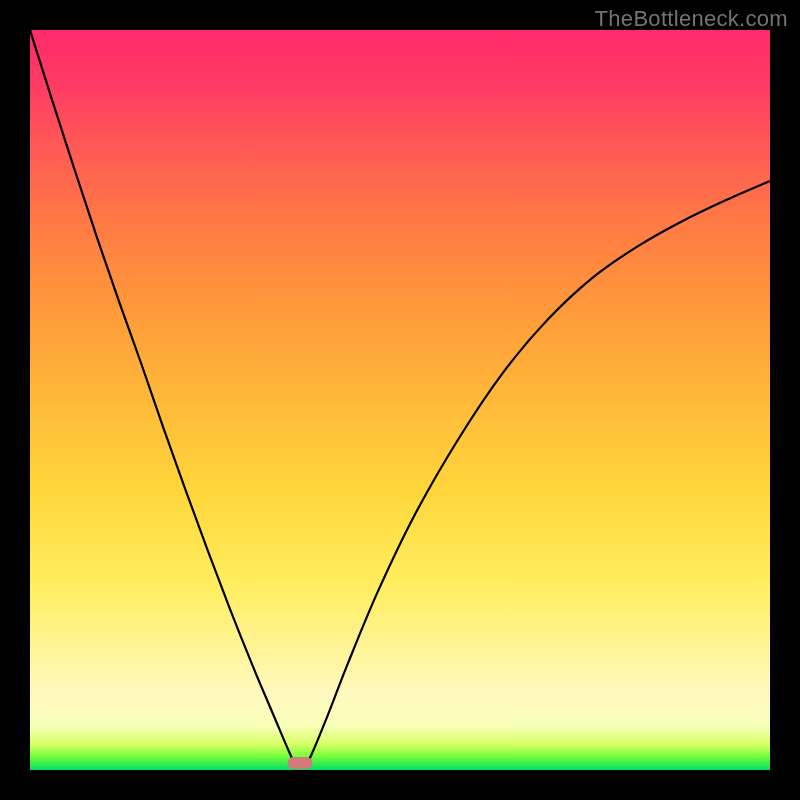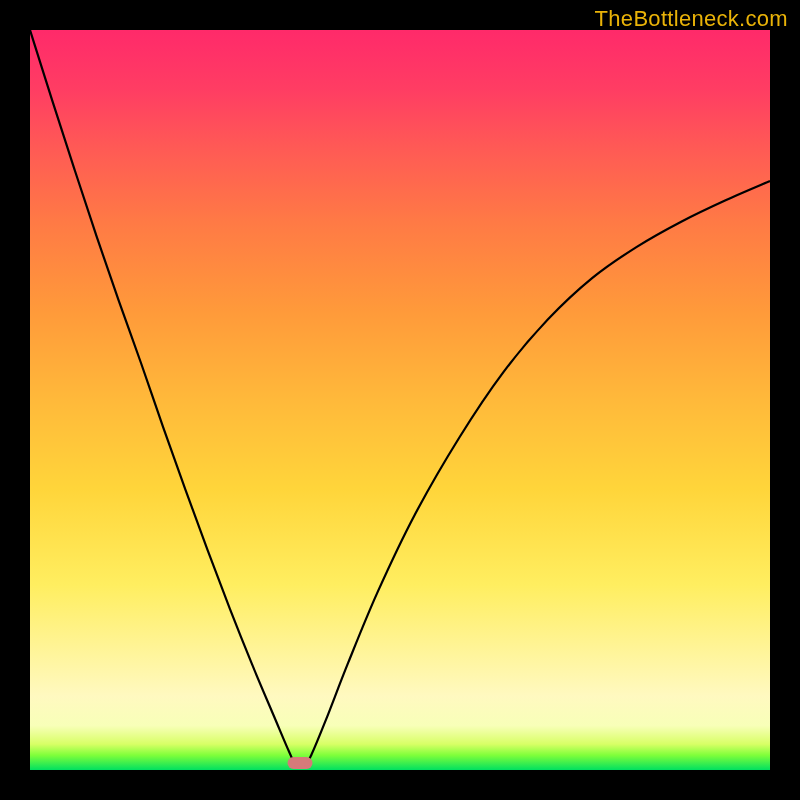--- a/index.html
+++ b/index.html
@@ -50,21 +50,21 @@
     background: #d57a7a;
     border-radius: 6px;
     transform: translate(-50%, -50%);
   }
   .watermark {
     position: absolute;
     top: 6px;
     right: 12px;
     font-family: Arial, Helvetica, sans-serif;
     font-size: 22px;
-    color: #eab308;
+    color: #737373;
     letter-spacing: 0.3px;
   }
 </style>
 </head>
 <body>
 
 <div class="stage">
   <div class="plot-area">
     <svg class="curve-svg" viewBox="0 0 740 740" preserveAspectRatio="none">
       <path class="curve-path" d="M 0.00 0.00 C 3.70 11.72, 14.80 47.11, 22.20 70.30 C 29.60 93.49, 37.00 116.43, 44.40 139.12 C 51.80 161.81, 59.20 184.51, 66.60 206.46 C 74.00 228.41, 81.40 249.75, 88.80 270.84 C 96.20 291.93, 103.60 311.91, 111.00 333.00 C 118.40 354.09, 125.80 376.29, 133.20 397.38 C 140.60 418.47, 148.00 439.07, 155.40 459.54 C 162.80 480.01, 170.20 500.36, 177.60 520.22 C 185.00 540.08, 192.40 559.69, 199.80 578.68 C 207.20 597.67, 214.60 616.17, 222.00 634.18 C 229.40 652.19, 238.03 672.17, 244.20 686.72 C 250.37 701.27, 255.30 713.24, 259.00 721.50 C 262.70 729.76, 263.93 733.83, 266.40 736.30 C 268.87 738.77, 271.33 738.15, 273.80 736.30 C 276.27 734.45, 277.50 732.97, 281.20 725.20 C 284.90 717.43, 289.83 705.10, 296.00 689.68 C 302.17 674.26, 309.57 654.04, 318.20 632.70 C 326.83 611.36, 336.70 586.33, 347.80 561.66 C 358.90 536.99, 371.23 510.35, 384.80 484.70 C 398.37 459.05, 414.40 431.54, 429.20 407.74 C 444.00 383.94, 458.80 361.61, 473.60 341.88 C 488.40 322.15, 503.20 305.00, 518.00 289.34 C 532.80 273.68, 547.60 259.99, 562.40 247.90 C 577.20 235.81, 592.00 226.19, 606.80 216.82 C 621.60 207.45, 636.40 199.43, 651.20 191.66 C 666.00 183.89, 680.80 176.98, 695.60 170.20 C 710.40 163.42, 732.60 154.17, 740.00 150.96"></path>

